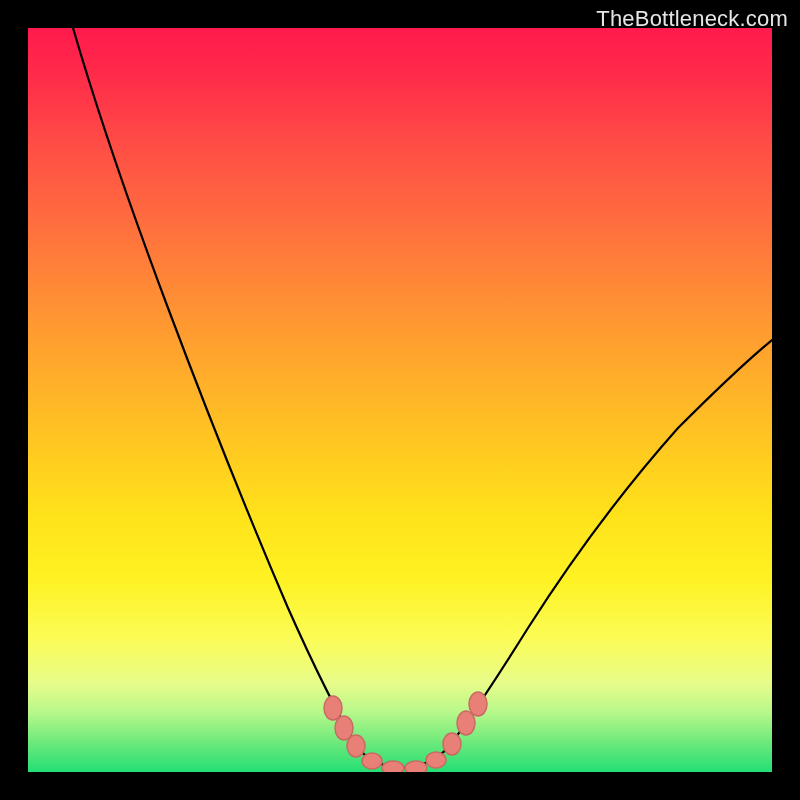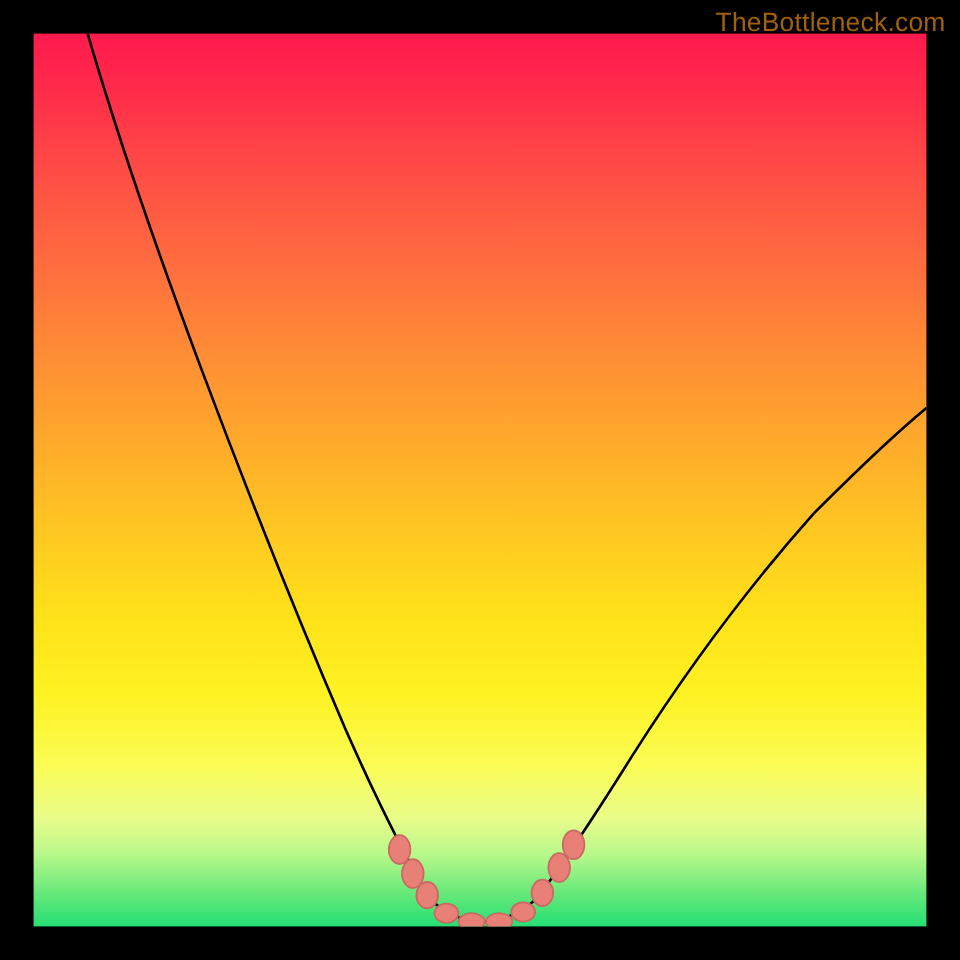--- a/index.html
+++ b/index.html
@@ -39,21 +39,21 @@
       #e8fc8a 88%,
       #b7f88a 92%,
       #6de97b 96%,
       #24df74 100%
     );
   }
   .watermark {
     position: absolute;
     top: 6px;
     right: 12px;
-    color: #a16207;
+    color: #e5e5e5;
     font-size: 22px;
     letter-spacing: 0.2px;
     user-select: none;
   }
   svg.curve {
     position: absolute;
     left: 0;
     top: 0;
     width: 744px;
     height: 744px;

